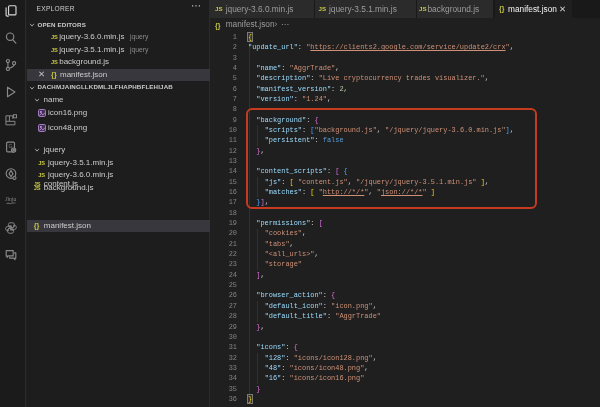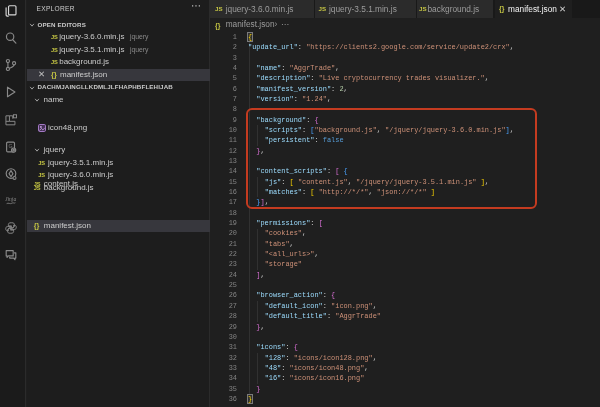--- a/index.html
+++ b/index.html
@@ -23,21 +23,21 @@
 .tab { position:absolute; top:0; height:18px; font-size:8.3px; line-height:18px; color:#9d9d9d; background:#2b2b2b; border-right:1px solid #191919; white-space:nowrap; }
 .tab.active { background:#1f1f1f; color:#f3f3f3; }
 .tabjs { position:absolute; top:5px; font-size:6.2px; line-height:8px; font-weight:bold; color:#c5c543; }
 
 #crumb { left:210px; top:18px; width:390px; height:13px; background:#1f1f1f; font-size:8.3px; line-height:13px; color:#9d9d9d; white-space:nowrap; }
 
 #gutter { left:210px; top:31.9px; width:27px; font-family:"Liberation Mono",monospace; font-size:6.9px; line-height:10.346px; color:#848484; text-align:right; white-space:pre; }
 #code { left:248px; top:31.9px; font-family:"Liberation Mono",monospace; font-size:6.93px; line-height:10.346px; color:#d4d4d4; white-space:pre; }
 .k { color:#9cdcfe; } .s { color:#ce9178; } .n { color:#b5cea8; }
 .d { color:#569cd6; } .g { color:#ffd700; } .p { color:#da70d6; } .b { color:#4aa3ff; }
-.u { text-underline-offset:1px; }
+.u { text-decoration:underline; text-underline-offset:1px; }
 .mb { outline:1px solid #7b7b7b; background:#303030; }
 .guide { position:absolute; width:1px; background:#313131; }
 #redbox { left:246.3px; top:107.8px; width:291px; height:101px; border:2.6px solid #c43b20; border-radius:6px; }
 </style></head><body>
 <div id="win">
 
 <div id="actbar" class="abs">
 <svg class="aicon" style="top:4.0px" viewBox="0 0 16 16" fill="none" stroke="#d8d8d8" stroke-width="1.3">
         <rect x="5.2" y="2" width="8.5" height="10.5" rx="1.2"></rect>
         <path d="M5 13.8 H3.6 a1.2 1.2 0 0 1 -1.2 -1.2 V4.4" stroke-linecap="round"></path>
@@ -117,20 +117,28 @@
         <svg class="chev" style="left:2px" viewBox="0 0 8 8" fill="none" stroke="#b8b8b8" stroke-width="1.1">
           <path d="M1.5 2.5 L4 5.5 L6.5 2.5"></path>
         </svg>
         <span class="hdr" style="position:absolute;left:10.5px">DACHMJAINGLLKDMLJLFHAPHBFLEHIJAB</span>
       </div>
 <div class="row" style="top:94.03px">
         <svg class="chev" style="left:7px" viewBox="0 0 8 8" fill="none" stroke="#b8b8b8" stroke-width="1.1">
           <path d="M1.5 2.5 L4 5.5 L6.5 2.5"></path>
         </svg>
         <span style="position:absolute;left:16.5px">name</span>
+      </div>
+<div class="row" style="top:106.58px">
+        <svg class="fico" style="left:11.3px" viewBox="0 0 8 8">
+          <rect x="0.5" y="0.5" width="7" height="7" rx="1.2" fill="#463156" stroke="#a379c4" stroke-width="1"></rect>
+          <circle cx="2.9" cy="2.9" r="0.9" fill="#cfaeea"></circle>
+          <path d="M1.3 6.6 L3.4 4.4 L4.8 5.9 L6.7 4.2" stroke="#cfaeea" stroke-width="0.8" fill="none"></path>
+        </svg>
+        <span style="position:absolute;left:21px">icon16.png</span>
       </div>
 <div class="row" style="top:122px">
         <svg class="fico" style="left:11.3px" viewBox="0 0 8 8">
           <rect x="0.5" y="0.5" width="7" height="7" rx="1.2" fill="#463156" stroke="#a379c4" stroke-width="1"></rect>
           <circle cx="2.9" cy="2.9" r="0.9" fill="#cfaeea"></circle>
           <path d="M1.3 6.6 L3.4 4.4 L4.8 5.9 L6.7 4.2" stroke="#cfaeea" stroke-width="0.8" fill="none"></path>
         </svg>
         <span style="position:absolute;left:21px">icon48.png</span>
       </div>
 <div class="row" style="top:144.23px">

